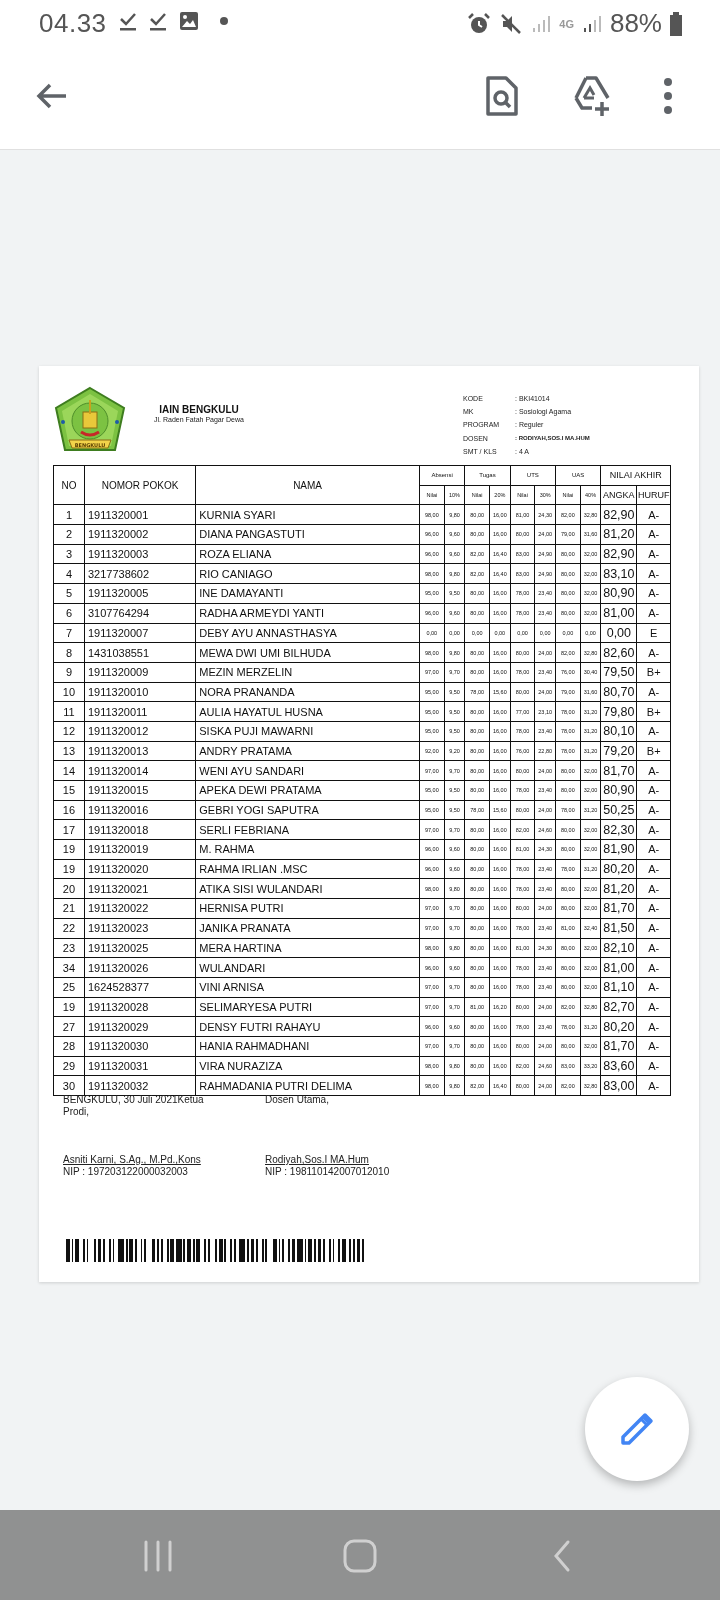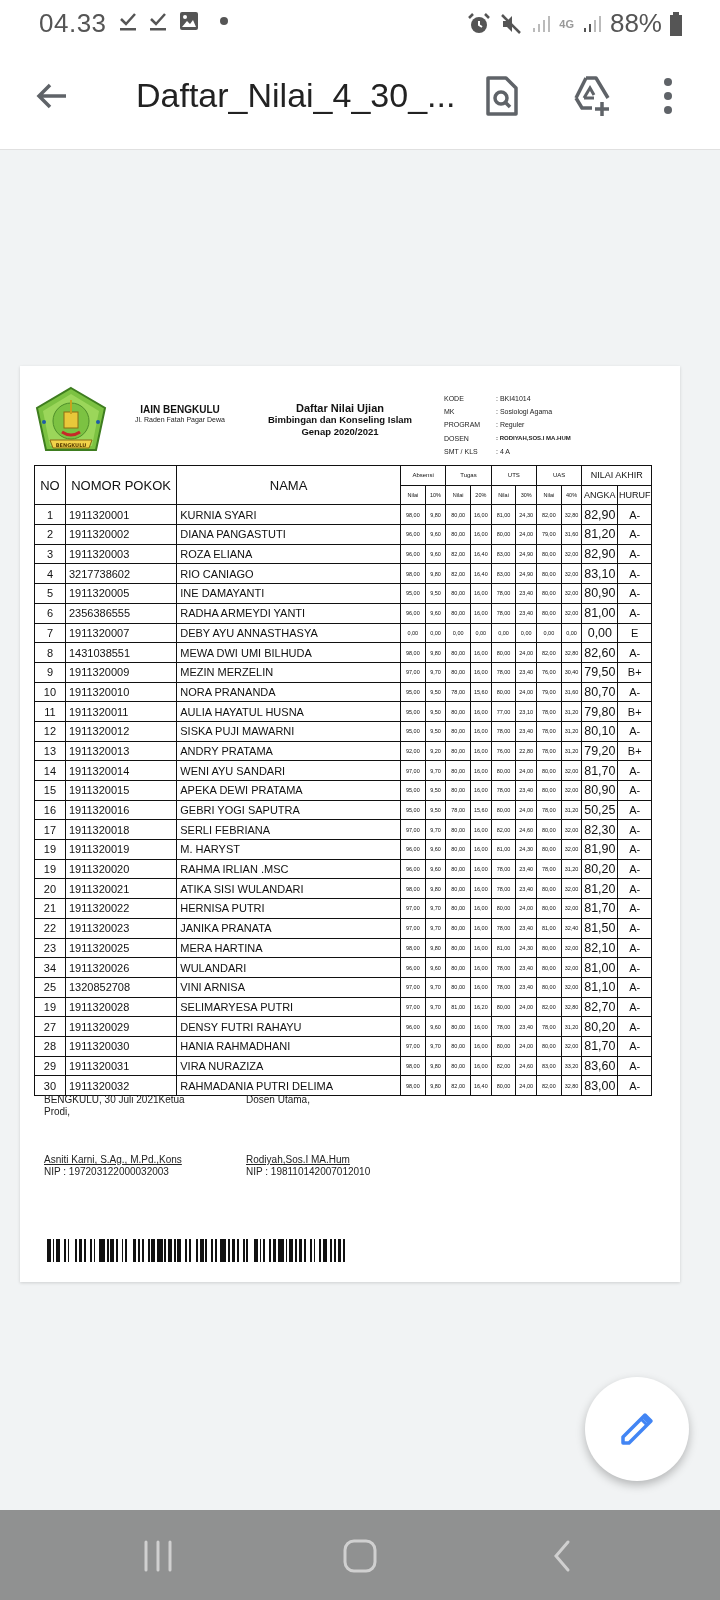--- a/index.html
+++ b/index.html
@@ -6,35 +6,35 @@
   html, body { width: 720px; height: 1600px; overflow: hidden; background: #f1f3f4; font-family: "Liberation Sans", sans-serif; }
   .statusbar { position: absolute; top: 0; left: 0; width: 720px; height: 46px; background: #fff; color: #444; }
   .statusbar .time { position: absolute; left: 39px; top: 8px; font-size: 26px; color: #555; letter-spacing: 0.5px; }
   .statusbar .left-icons { position: absolute; left: 118px; top: 10px; display: flex; gap: 10px; align-items: center; }
   .statusbar .right { position: absolute; right: 38px; top: 8px; display: flex; align-items: center; gap: 8px; font-size: 26px; color: #555; }
   .appbar { position: absolute; top: 46px; left: 0; width: 720px; height: 104px; background: #fff; border-bottom: 1px solid #e0e0e0; }
   .appbar .back { position: absolute; left: 32px; top: 30px; width: 40px; height: 40px; }
   .appbar .title { position: absolute; left: 136px; top: 30px; font-size: 34px; color: #222; white-space: nowrap; }
   .appbar .ic { position: absolute; top: 28px; width: 44px; height: 44px; }
   .viewer { position: absolute; top: 150px; left: 0; width: 720px; height: 1360px; background: #f1f3f4; }
-  .page { position: absolute; left: 20px; top: 216px; width: 660px; height: 916px; background: #fff; box-shadow: 0 1px 3px rgba(0,0,0,.15); }
+  .page { position: absolute; left: 39px; top: 216px; width: 660px; height: 916px; background: #fff; box-shadow: 0 1px 3px rgba(0,0,0,.15); }
   .logo { position: absolute; left: 14px; top: 20px; width: 74px; height: 70px; }
   .inst { position: absolute; left: 100px; top: 38px; width: 120px; text-align: center; }
   .inst .name { font-size: 10px; font-weight: bold; color: #111; }
   .inst .addr { font-size: 7px; color: #222; margin-top: 1px; }
   .doctitle { position: absolute; left: 234px; top: 36px; width: 172px; text-align: center; font-weight: bold; color: #111; line-height: 12px; }
   .doctitle .t1 { font-size: 11px; }
   .doctitle .t2, .doctitle .t3 { font-size: 9.5px; }
   .meta { position: absolute; left: 424px; top: 26px; font-size: 7px; color: #222; }
   .meta .row { display: flex; height: 13.2px; align-items: center; }
   .meta .k { width: 52px; }
   .meta .v.bold { font-weight: bold; font-size: 6px; }
   table.grades { position: absolute; left: 14px; top: 99px; width: 618px; border-collapse: collapse; color: #111; }
   table.grades td, table.grades th { border: 1.3px solid #111; font-weight: normal; padding: 0; height: 19.7px; }
-  table.grades th { font-size: 13px; }
+  table.grades th { font-size: 10px; }
   table.grades th.sm { font-size: 6px; height: 15px; }
   table.grades th.sm2 { font-size: 5.5px; height: 15px; }
   table.grades th.ak { font-size: 9px; }
   table.grades td.no { text-align: center; font-size: 11px; width: 30px; }
   table.grades td.npm { font-size: 11px; padding-left: 3px; width: 108px; }
   table.grades td.nama { font-size: 11px; padding-left: 3px; width: 217px; }
   table.grades td.n { font-size: 5.5px; text-align: center; width: 24px; }
   table.grades td.p { font-size: 5.5px; text-align: center; width: 20px; }
   table.grades td.angka { font-size: 12.5px; text-align: center; width: 35px; }
   table.grades td.huruf { font-size: 11px; text-align: center; width: 32px; }
@@ -97,21 +97,20 @@
         <rect x="3" y="0" width="6" height="3" fill="#555"></rect>
         <rect x="0" y="3" width="12" height="21" fill="#555"></rect>
       </svg>
   </div>
 </div>
 
 <div class="appbar">
   <svg class="back" viewBox="0 0 40 40">
       <path d="M34 20 H8 M18 9 L7 20 L18 31" stroke="#5f6368" stroke-width="3.5" fill="none"></path>
     </svg>
-  <span class="title">Daftar_Nilai_4_30_...</span>
   <svg class="ic" style="left:480px;" viewBox="0 0 44 44">
       <path d="M8 4 H26 L36 14 V40 H8 Z" stroke="#5f6368" stroke-width="3.5" fill="none" stroke-linejoin="round"></path>
       <circle cx="21" cy="24" r="6" stroke="#5f6368" stroke-width="3.5" fill="none"></circle>
       <path d="M25 28 L30 33" stroke="#5f6368" stroke-width="3.5"></path>
     </svg>
   <svg class="ic" style="left:570px;" viewBox="0 0 44 44">
       <path d="M16 4 H26 L38 24 M6 24 L16 4 M6 24 L12 34 H22" stroke="#5f6368" stroke-width="3.5" fill="none" stroke-linejoin="round"></path>
       <path d="M14 24 L20 14 L24 21 M14 24 H24" stroke="#5f6368" stroke-width="3" fill="none"></path>
       <path d="M32 28 V42 M25 35 H39" stroke="#5f6368" stroke-width="3.5"></path>
     </svg>
@@ -136,25 +135,20 @@
       <text x="37" y="60.5" font-size="5" text-anchor="middle" fill="#5a3e00" font-family="DejaVu Sans, sans-serif" font-weight="bold">BENGKULU</text>
       <circle cx="10" cy="36" r="2" fill="#1e5ba8"></circle>
       <circle cx="64" cy="36" r="2" fill="#1e5ba8"></circle>
     </svg>
 
     <div class="inst">
       <div class="name">IAIN BENGKULU</div>
       <div class="addr">Jl. Raden Fatah Pagar Dewa</div>
     </div>
 
-    <div class="doctitle">
-      <div class="t1">Daftar Nilai Ujian</div>
-      <div class="t2">Bimbingan dan Konseling Islam</div>
-      <div class="t3">Genap 2020/2021</div>
-    </div>
 
     <div class="meta">
       <div class="row">
           <span class="k">KODE</span>
           <span class="v">: BKI41014</span>
         </div>
       <div class="row">
           <span class="k">MK</span>
           <span class="v">: Sosiologi Agama</span>
         </div>
@@ -268,21 +262,21 @@
             <td class="p">16,00</td>
             <td class="n">78,00</td>
             <td class="p">23,40</td>
             <td class="n">80,00</td>
             <td class="p">32,00</td>
             <td class="angka">80,90</td>
             <td class="huruf">A-</td>
           </tr>
           <tr>
             <td class="no">6</td>
-            <td class="npm">2356386555</td>
+            <td class="npm">3107764294</td>
             <td class="nama">RADHA ARMEYDI YANTI</td>
             <td class="n">96,00</td>
             <td class="p">9,60</td>
             <td class="n">80,00</td>
             <td class="p">16,00</td>
             <td class="n">78,00</td>
             <td class="p">23,40</td>
             <td class="n">80,00</td>
             <td class="p">32,00</td>
             <td class="angka">81,00</td>
@@ -449,21 +443,21 @@
             <td class="n">82,00</td>
             <td class="p">24,60</td>
             <td class="n">80,00</td>
             <td class="p">32,00</td>
             <td class="angka">82,30</td>
             <td class="huruf">A-</td>
           </tr>
           <tr>
             <td class="no">19</td>
             <td class="npm">1911320019</td>
-            <td class="nama">M. HARYST</td>
+            <td class="nama">M. RAHMA</td>
             <td class="n">96,00</td>
             <td class="p">9,60</td>
             <td class="n">80,00</td>
             <td class="p">16,00</td>
             <td class="n">81,00</td>
             <td class="p">24,30</td>
             <td class="n">80,00</td>
             <td class="p">32,00</td>
             <td class="angka">81,90</td>
             <td class="huruf">A-</td>
@@ -553,21 +547,21 @@
             <td class="p">16,00</td>
             <td class="n">78,00</td>
             <td class="p">23,40</td>
             <td class="n">80,00</td>
             <td class="p">32,00</td>
             <td class="angka">81,00</td>
             <td class="huruf">A-</td>
           </tr>
           <tr>
             <td class="no">25</td>
-            <td class="npm">1320852708</td>
+            <td class="npm">1624528377</td>
             <td class="nama">VINI ARNISA</td>
             <td class="n">97,00</td>
             <td class="p">9,70</td>
             <td class="n">80,00</td>
             <td class="p">16,00</td>
             <td class="n">78,00</td>
             <td class="p">23,40</td>
             <td class="n">80,00</td>
             <td class="p">32,00</td>
             <td class="angka">81,10</td>

